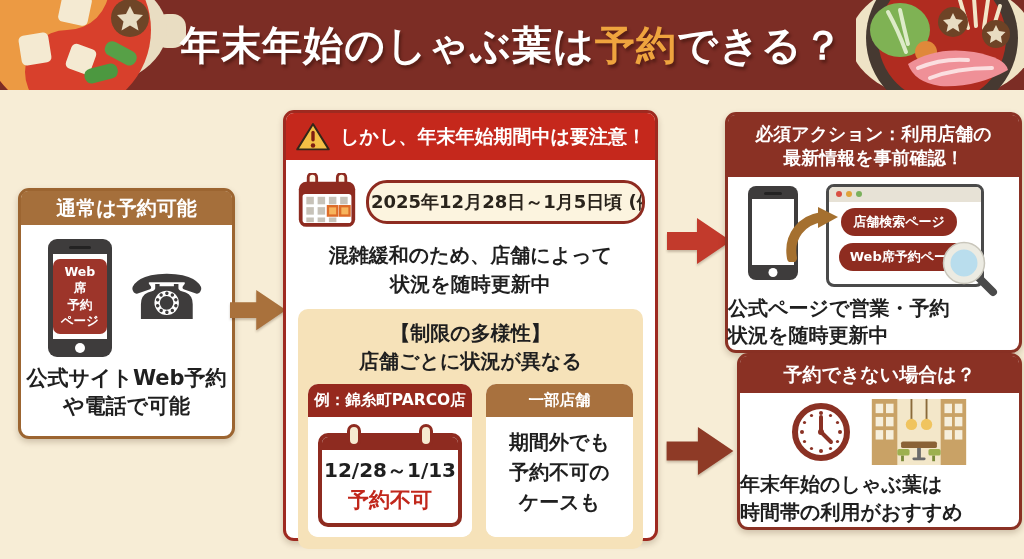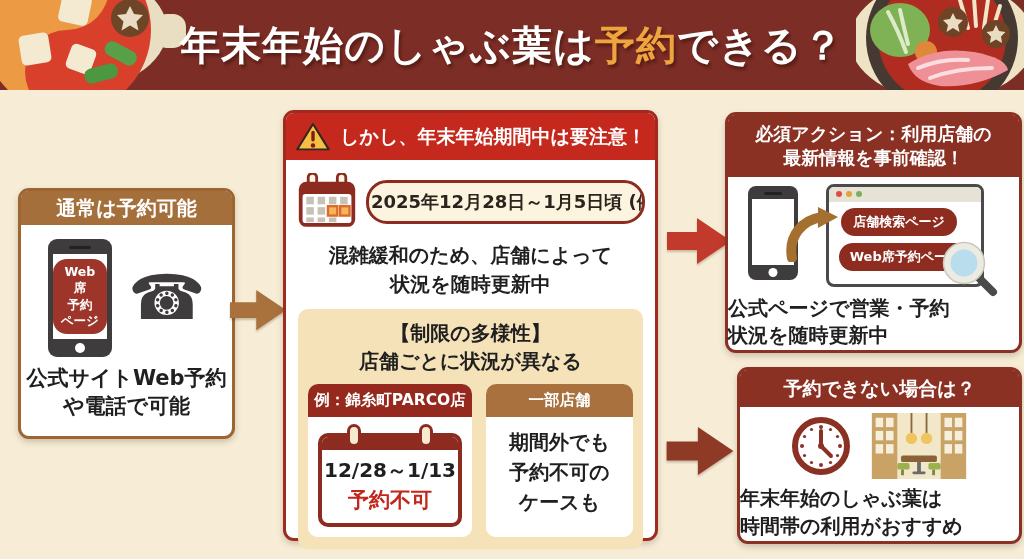--- a/index.html
+++ b/index.html
@@ -22,21 +22,21 @@
   .box{position:absolute;background:#fff;border-radius:11px;box-shadow:0 3px 6px rgba(60,30,10,.22);}
   .box-head{color:#fff;text-align:center;}
   
   #leftbox{left:18px;top:188px;width:211px;height:245px;border:3px solid #9c6531;}
   #leftbox .box-head{background:#a56f3b;height:34px;line-height:34px;font-size:20px;border-radius:7px 7px 0 0;}
   .icon-row{display:flex;justify-content:center;align-items:center;gap:16px;margin-top:12px;height:122px;}
   .phone{position:relative;width:64px;height:118px;background:#3e3c3c;border-radius:9px;}
   .phone .spk{position:absolute;top:7px;left:50%;transform:translateX(-50%);width:22px;height:3px;background:#232222;border-radius:2px;}
   .phone .scr{position:absolute;left:5px;right:5px;top:15px;bottom:18px;background:#fff;display:flex;align-items:center;justify-content:center;}
   .phone .home{position:absolute;bottom:4px;left:50%;transform:translateX(-50%);width:10px;height:10px;background:#fff;border-radius:50%;}
-  .phone-label{background:#9d352a;border-radius:14px;padding:5px 7px;text-align:center;color:#fff;font-size:12.5px;line-height:1.3;}
+  .phone-label{background:#9d352a;border-radius:7px;padding:5px 7px;text-align:center;color:#fff;font-size:12.5px;line-height:1.3;}
   .phone-label span{display:block;}
   .telephone{font-size:62px;color:#3e3c3c;line-height:1;}
   .body-text{margin:6px 2px 0;text-align:center;font-size:21px;line-height:1.32;}
   
   #midbox{left:283px;top:110px;width:369px;height:425px;border:3px solid #9e2a20;}
   #midbox .box-head{
     background:#c5281c;height:47px;border-radius:8px 8px 0 0;
     display:flex;align-items:center;justify-content:center;gap:9px;font-size:19px;
   }
   .date-row{display:flex;align-items:center;gap:8px;margin:13px 10px 0 10px;}
@@ -72,21 +72,21 @@
   .phone2 .scr{position:absolute;left:4px;right:4px;top:13px;bottom:15px;background:#fff;}
   .phone2 .home{position:absolute;bottom:3px;left:50%;transform:translateX(-50%);width:9px;height:9px;background:#fff;border-radius:50%;}
   .curve-arrow{position:absolute;left:58px;top:22px;z-index:2;}
   .browser{position:absolute;left:98px;top:0;width:152px;height:97px;background:#fff;border:3px solid#4a4a4a;border-radius:8px;}
   .browser-bar{height:15px;background:#e7e2d6;border-radius:5px 5px 0 0;display:flex;align-items:center;gap:4px;padding-left:7px;}
   .dot{width:6px;height:6px;border-radius:50%;}
   .dot.r{background:#d94f43;}.dot.y{background:#e0a33a;}.dot.g{background:#7ab05c;}
   .bpill{background:#8e2c20;color:#fff;border-radius:15px;font-size:13px;text-align:center;padding:5px 2px;margin:7px 10px 0;white-space:nowrap;overflow:hidden;}
   .bpill.second{margin:6px 24px 0 12px;}
   .magnifier{position:absolute;right:-18px;bottom:-14px;z-index:3;}
-  #brbox{left:737px;top:367px;width:279px;height:171px;border:3px solid #8a3124;}
+  #brbox{left:737px;top:353px;width:279px;height:171px;border:3px solid #8a3124;}
   #brbox .box-head{background:#8a3124;height:37px;line-height:37px;font-size:19px;border-radius:7px 7px 0 0;}
   .br-icons{display:flex;justify-content:center;align-items:center;gap:18px;margin-top:7px;height:64px;}
   .br-text{margin:7px 0 0;text-align:left;font-size:20px;line-height:1.38;}
   
   .flow-arrow{position:absolute;filter:drop-shadow(0 2px 1px rgba(60,30,10,.25));}
   #arrow-brown{left:230px;top:288px;}
   #arrow-red{left:667px;top:218px;}
   #arrow-dark{left:666px;top:427px;}
 </style>
 </head>

